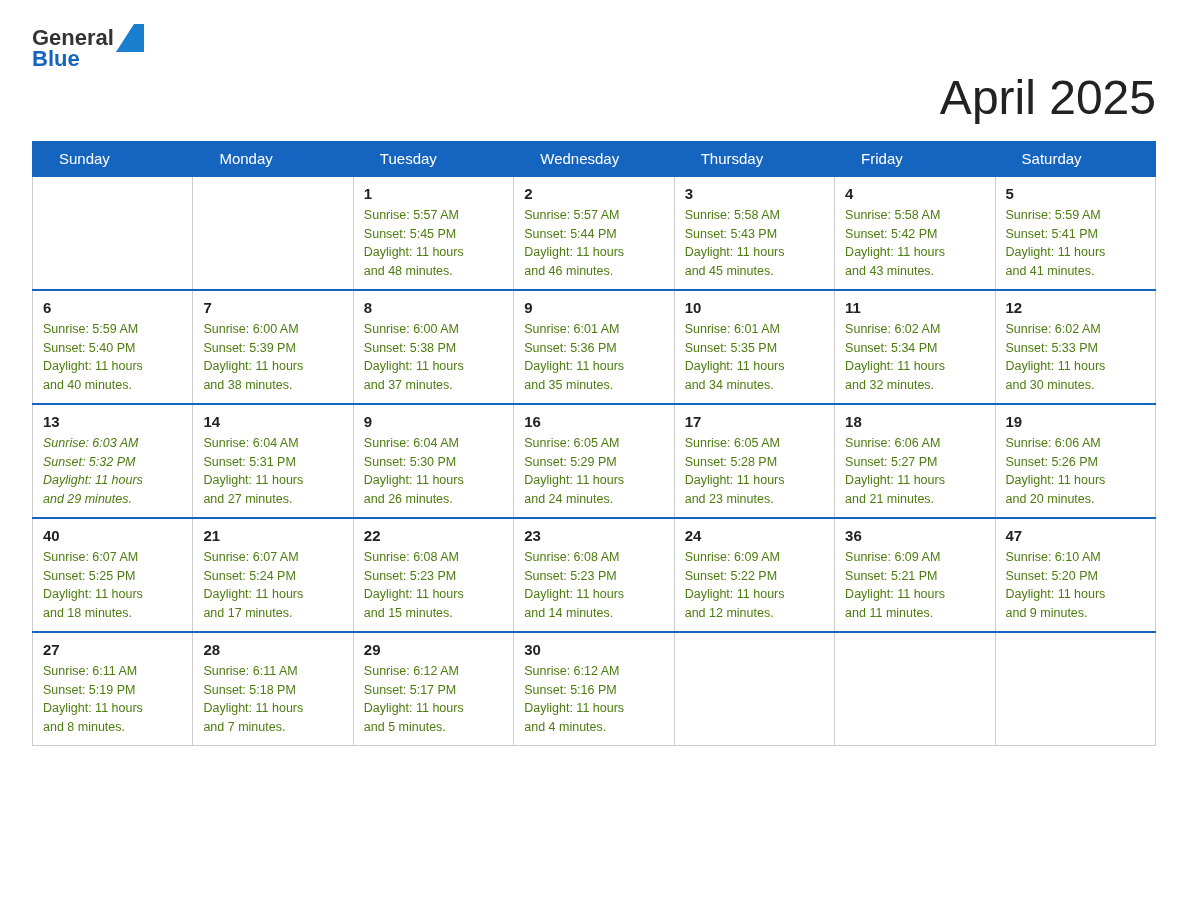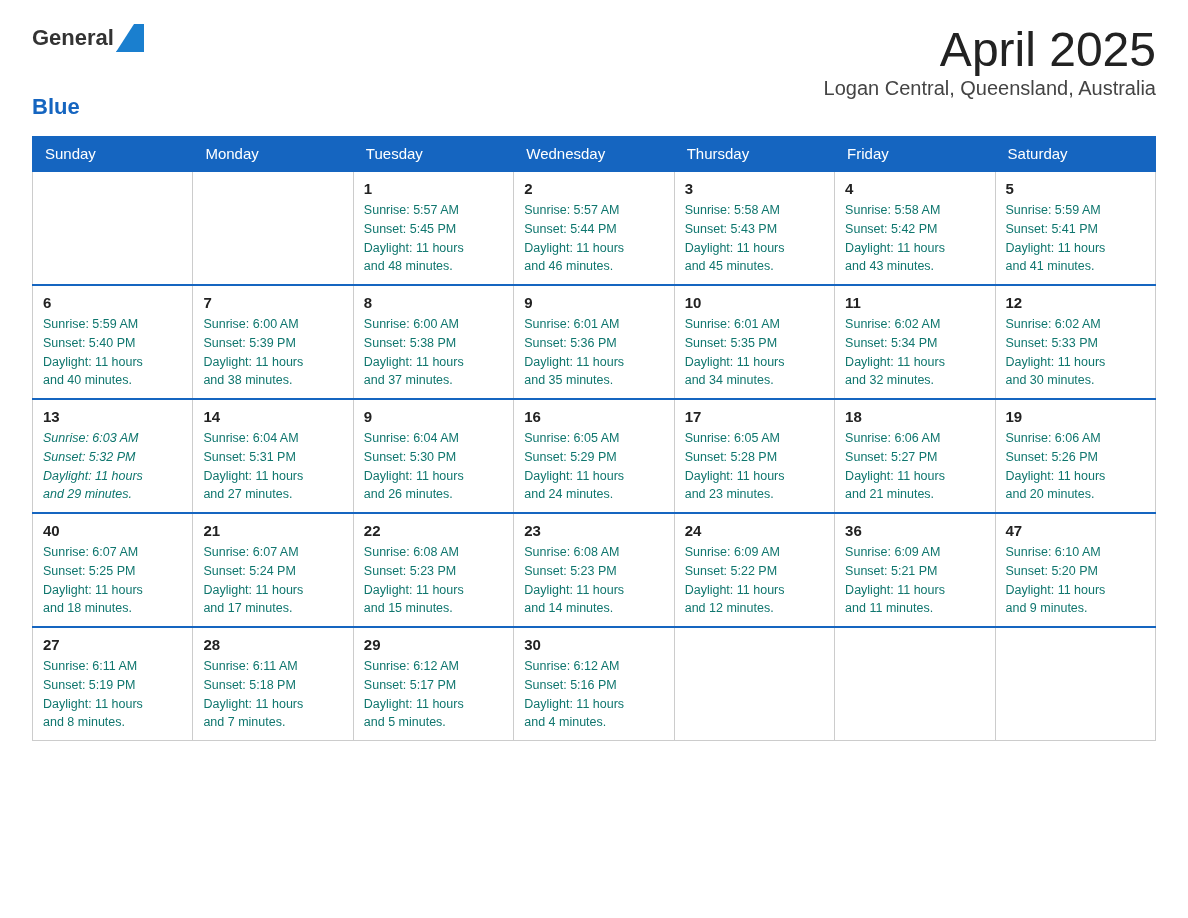--- a/index.html
+++ b/index.html
@@ -39,35 +39,36 @@
       margin-right: 2px;
     }
     .title-block {
       text-align: right;
     }
     .title-block h1 {
       font-size: 48px;
       font-weight: normal;
       color: #222;
       line-height: 1.1;
+      margin-top: 48px;
     }
     .title-block h2 {
       font-size: 20px;
       font-weight: normal;
       color: #444;
     }
     .calendar {
       width: 100%;
       border-collapse: collapse;
       border: 1px solid #bbb;
     }
     .calendar thead tr th {
       background-color: #1565c0;
       color: #fff;
-      padding: 8px 12px;
+      padding: 8px 26px;
       text-align: left;
       font-size: 15px;
       font-weight: normal;
       border: 1px solid #1565c0;
     }
     .calendar tbody tr td {
       vertical-align: top;
       border: 1px solid #ccc;
       padding: 8px 10px;
       width: 14.28%;
@@ -77,46 +78,45 @@
       border-top: 2px solid #1565c0;
     }
     .day-number {
       font-size: 15px;
       font-weight: bold;
       color: #222;
       margin-bottom: 4px;
     }
     .day-info {
       font-size: 12.5px;
-      color: #0f766e;
+      color: #4d7c0f;
       line-height: 1.5;
     }
     .empty-cell {
       background: #fff;
     }
   </style>
 </head>
 <body>
 
 <div class="header">
   <div class="logo">
-    <div style="display:flex;flex-direction:column;align-items:flex-start;gap:48px;">
+    <div style="display:flex;flex-direction:column;align-items:flex-start;">
       <div style="display:flex;align-items:center;">
         <span class="logo-text-general">General</span>
         <svg class="logo-icon" viewBox="0 0 28 28" xmlns="http://www.w3.org/2000/svg">
           <polygon points="0,28 28,0 28,28" fill="#1565c0"></polygon>
           <polygon points="0,28 18,0 28,0 28,28" fill="#1a7fcf"></polygon>
         </svg>
       </div>
       <span class="logo-text-blue" style="margin-top:-6px;">Blue</span>
     </div>
   </div>
   <div class="title-block">
     <h1>April 2025</h1>
-    <h2>Logan Central, Queensland, Australia</h2>
   </div>
 </div>
 
 <table class="calendar">
   <thead>
     <tr>
     <th>Sunday</th>
         <th>Monday</th>
         <th>Tuesday</th>
         <th>Wednesday</th>

